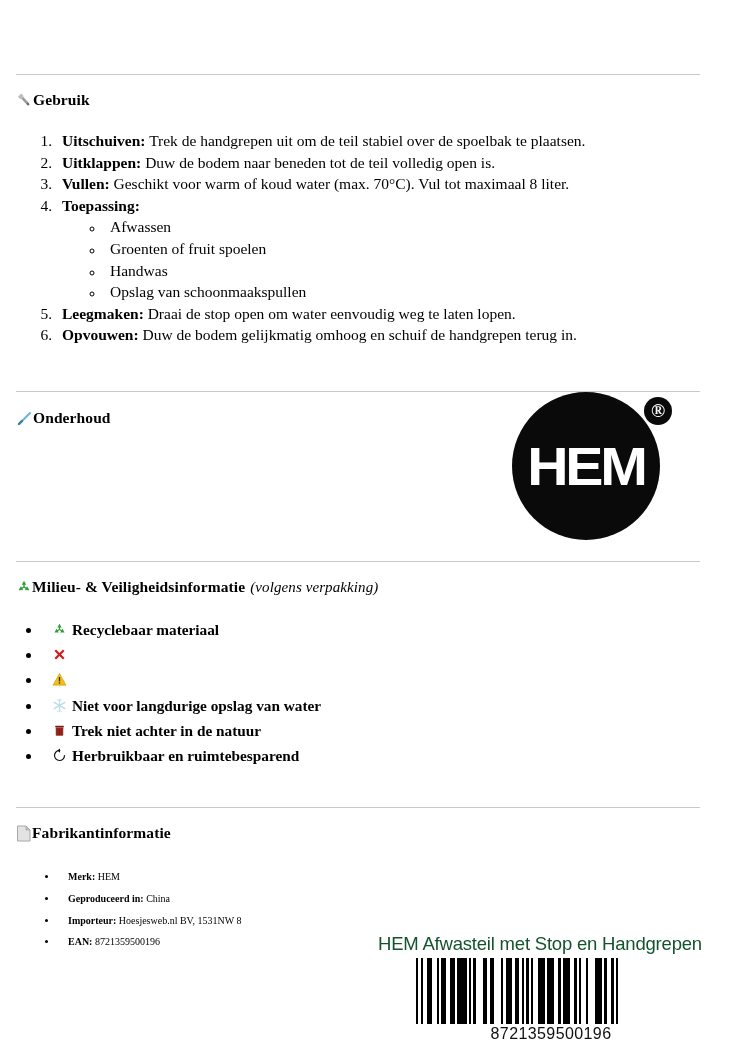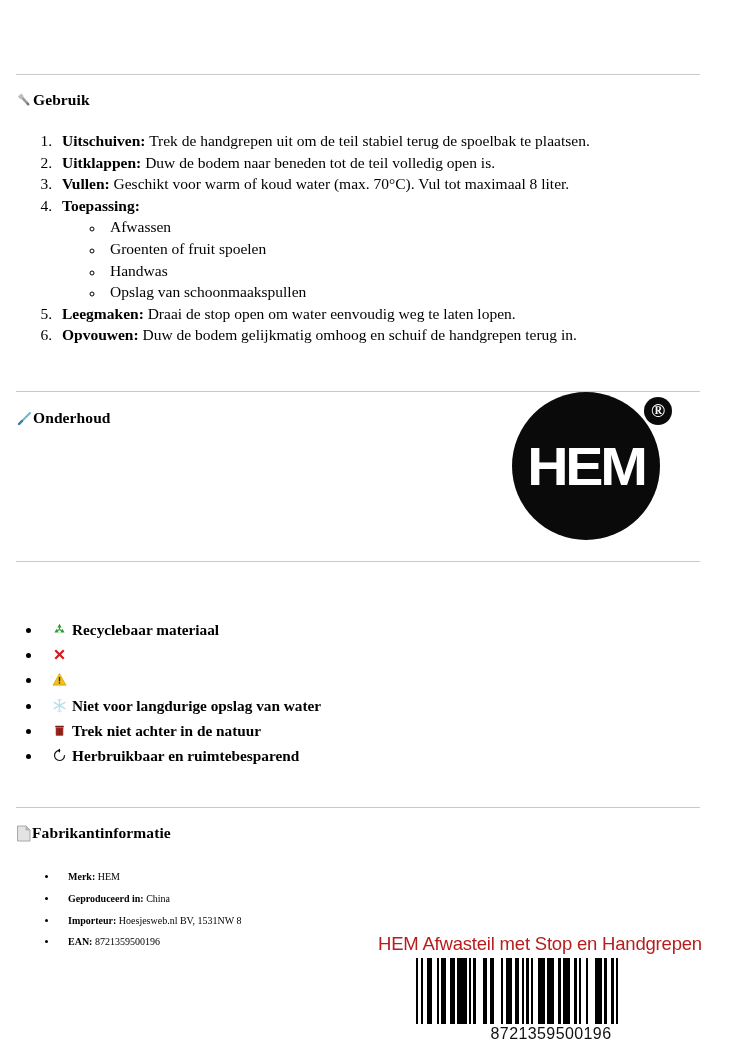--- a/index.html
+++ b/index.html
@@ -138,21 +138,21 @@
 
   
   .barcode-wrap {
     position: absolute;
     left: 378px; top: 933px;
     width: 357px;
   }
   .barcode-title {
     font-family: "Liberation Sans", sans-serif;
     font-size: 18.5px;
-    color: #b91c1c;
+    color: #14532d;
     letter-spacing: -0.2px;
     white-space: nowrap;
     margin-left: 0px;
   }
   .barcode-bars {
     margin-top: 3px;
     margin-left: 38px;
     height: 66px;
     display: flex;
     align-items: stretch;
@@ -184,21 +184,21 @@
           <path d="M6.2 1.2 h4.6 v3.1 l-1.2 1.1 h-2.2 l-1.2 -1.1 z" fill="#bdbdbd"></path>
           <rect x="7.6" y="12" width="2.2" height="3" rx="1" fill="#6f6f6f"></rect>
         </g>
       </svg>
     </span>
     <span class="head-text">Gebruik</span>
   </div>
 
   <div class="block" style="left:16px; top:130px; width:700px">
     <ol class="steps">
-      <li><span class="lbl">Uitschuiven:</span><span> Trek de handgrepen uit om de teil stabiel terug de spoelbak te plaatsen.</span></li>
+      <li><span class="lbl">Uitschuiven:</span><span> Trek de handgrepen uit om de teil stabiel over de spoelbak te plaatsen.</span></li>
       <li><span class="lbl">Uitklappen:</span><span> Duw de bodem naar beneden tot de teil volledig open is.</span></li>
       <li><span class="lbl">Vullen:</span><span> Geschikt voor warm of koud water (max. 70°C). Vul tot maximaal 8 liter.</span></li>
       <li><span class="lbl">Toepassing:</span>
         <ul class="sub">
           <li>Afwassen</li>
           <li>Groenten of fruit spoelen</li>
           <li>Handwas</li>
           <li>Opslag van schoonmaakspullen</li>
         </ul>
       </li>
@@ -221,20 +221,31 @@
 
 
   <div class="logo-wrap">
     <div class="logo-disc"></div>
     <div class="logo-text">HEM</div>
     <div class="logo-reg">®</div>
   </div>
 
   <hr class="rule" style="top:553px">
 
+  <div class="section-head" style="left:16px; top:578px">
+    <span class="icon">
+      <svg width="16" height="16" viewBox="0 0 24 24">
+        <path d="M12 2.6 L15.4 8.6 L13 8.6 L13 12 L11 12 L11 8.6 L8.6 8.6 Z" fill="#2f9e35" transform="rotate(0 12 12)"></path>
+        <path d="M12 2.6 L15.4 8.6 L13 8.6 L13 12 L11 12 L11 8.6 L8.6 8.6 Z" fill="#2f9e35" transform="rotate(120 12 12)"></path>
+        <path d="M12 2.6 L15.4 8.6 L13 8.6 L13 12 L11 12 L11 8.6 L8.6 8.6 Z" fill="#2f9e35" transform="rotate(240 12 12)"></path>
+      </svg>
+    </span>
+    <span class="head-text">Milieu- &amp; Veiligheidsinformatie</span>
+    <span class="head-sub">(volgens verpakking)</span>
+  </div>
 
   <div class="block" style="left:0; top:618px; width:640px">
     <ul class="safety">
       <li>
         <span class="li-ico">
           <svg width="15" height="15" viewBox="0 0 24 24">
             <path d="M12 2.6 L15.4 8.6 L13 8.6 L13 12 L11 12 L11 8.6 L8.6 8.6 Z" fill="#2f9e35"></path>
             <path d="M12 2.6 L15.4 8.6 L13 8.6 L13 12 L11 12 L11 8.6 L8.6 8.6 Z" fill="#2f9e35" transform="rotate(120 12 12)"></path>
             <path d="M12 2.6 L15.4 8.6 L13 8.6 L13 12 L11 12 L11 8.6 L8.6 8.6 Z" fill="#2f9e35" transform="rotate(240 12 12)"></path>
           </svg>

